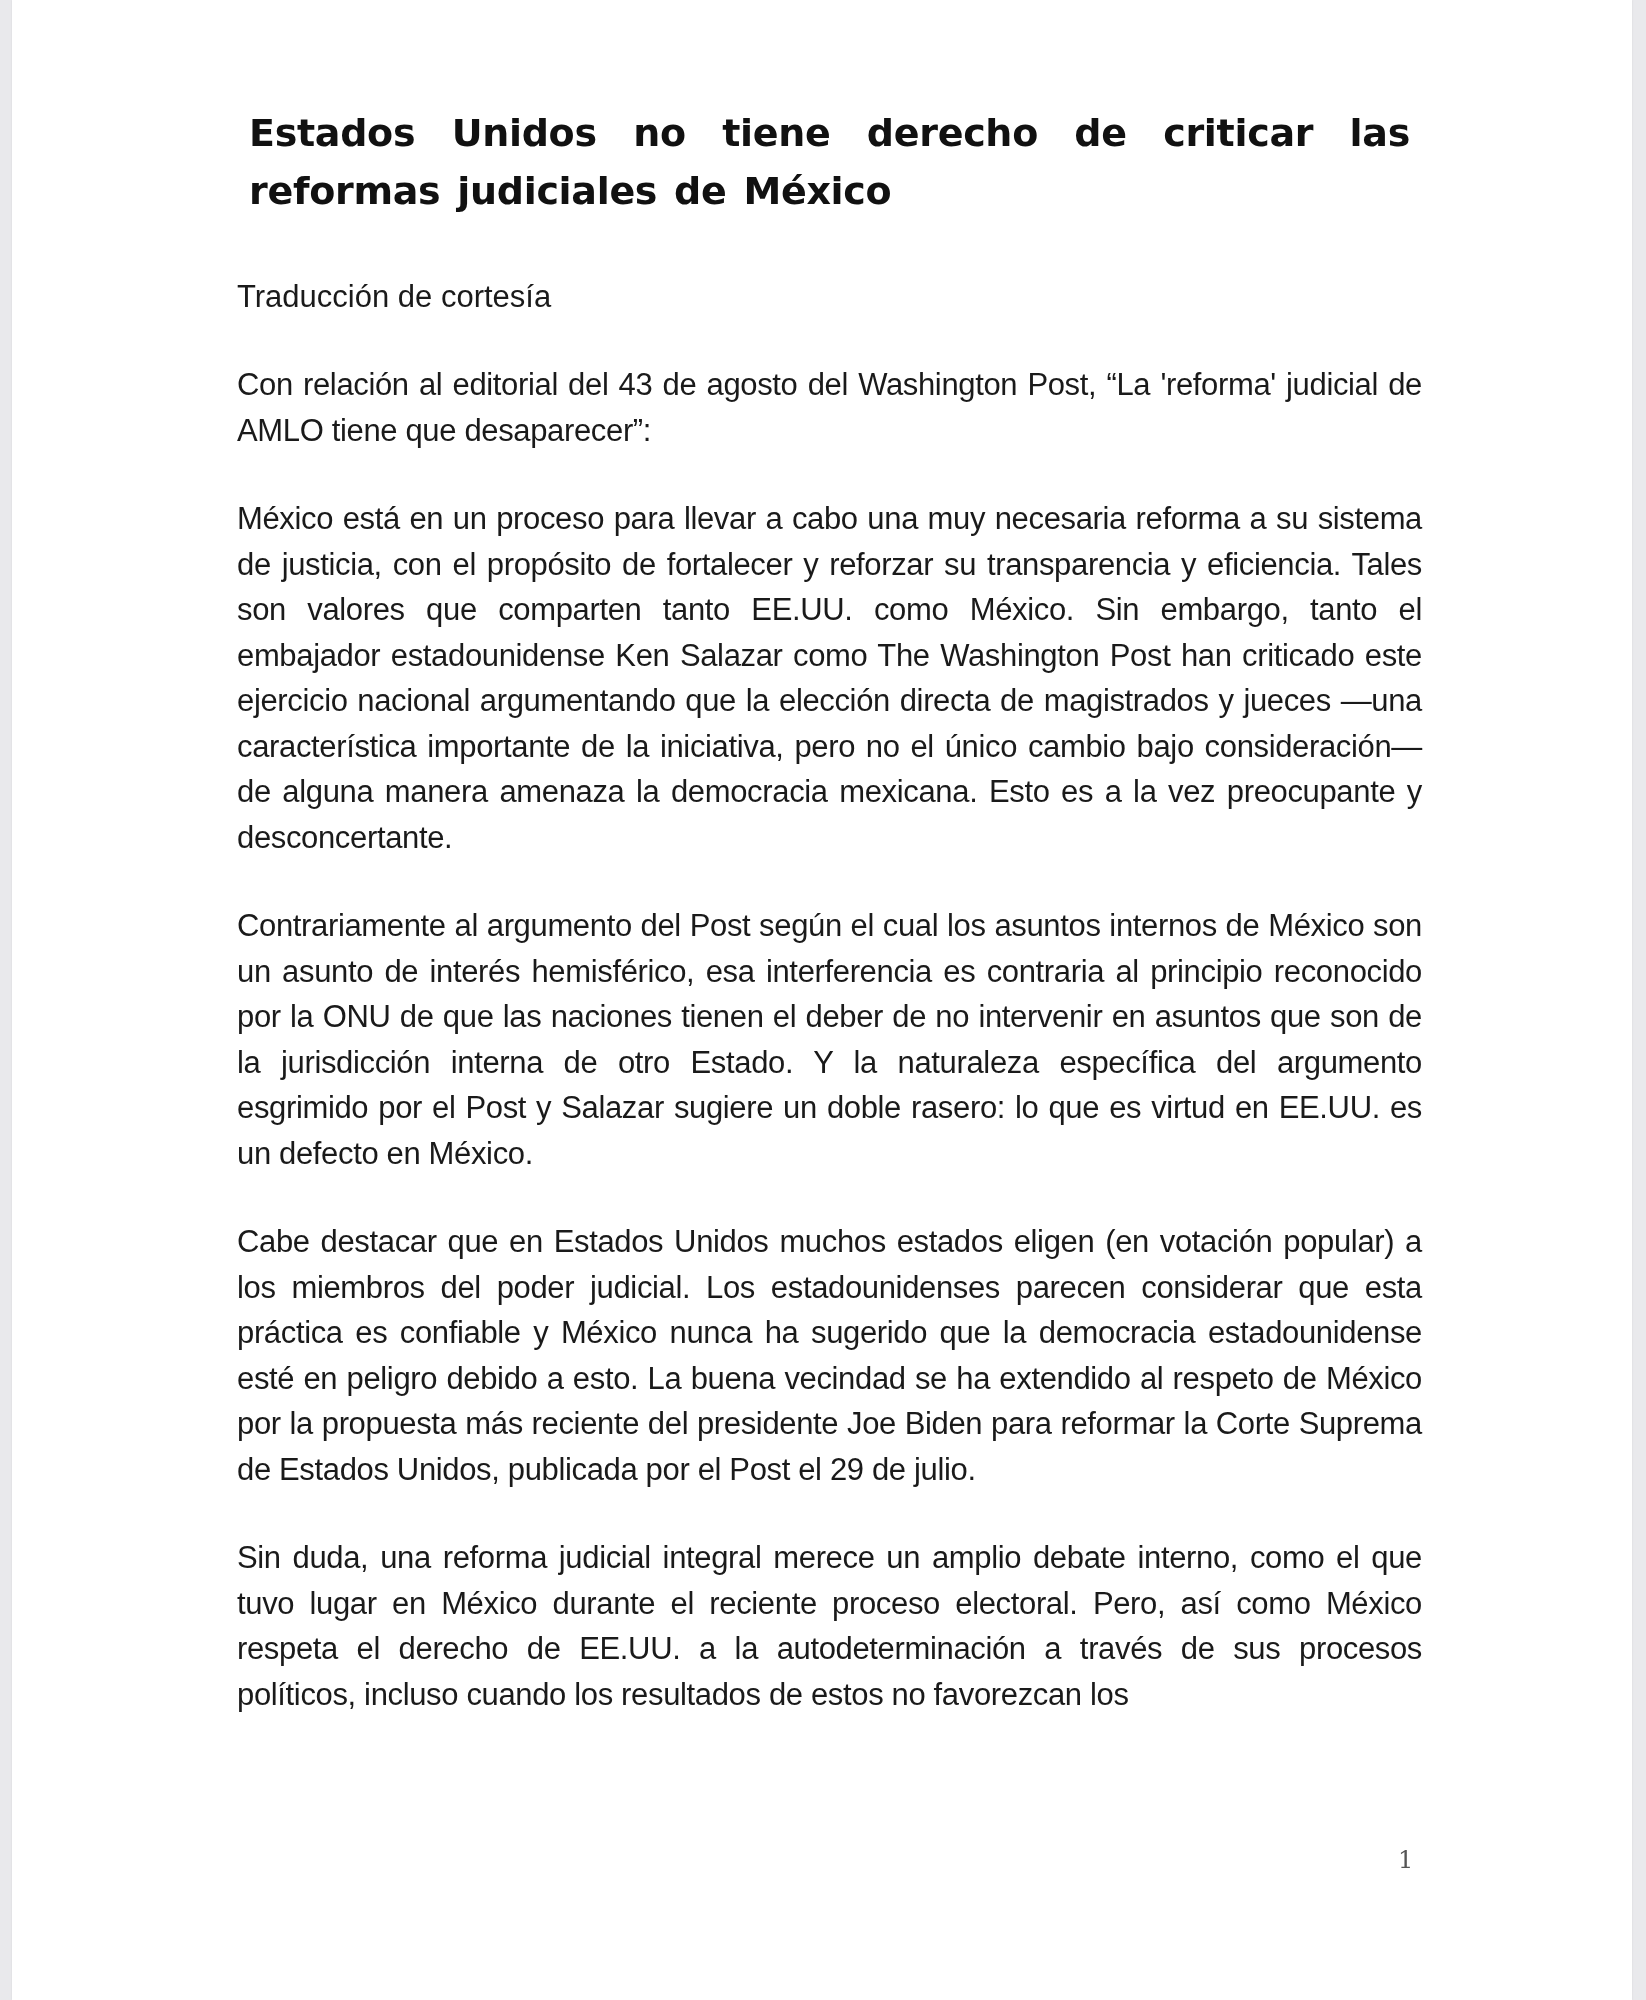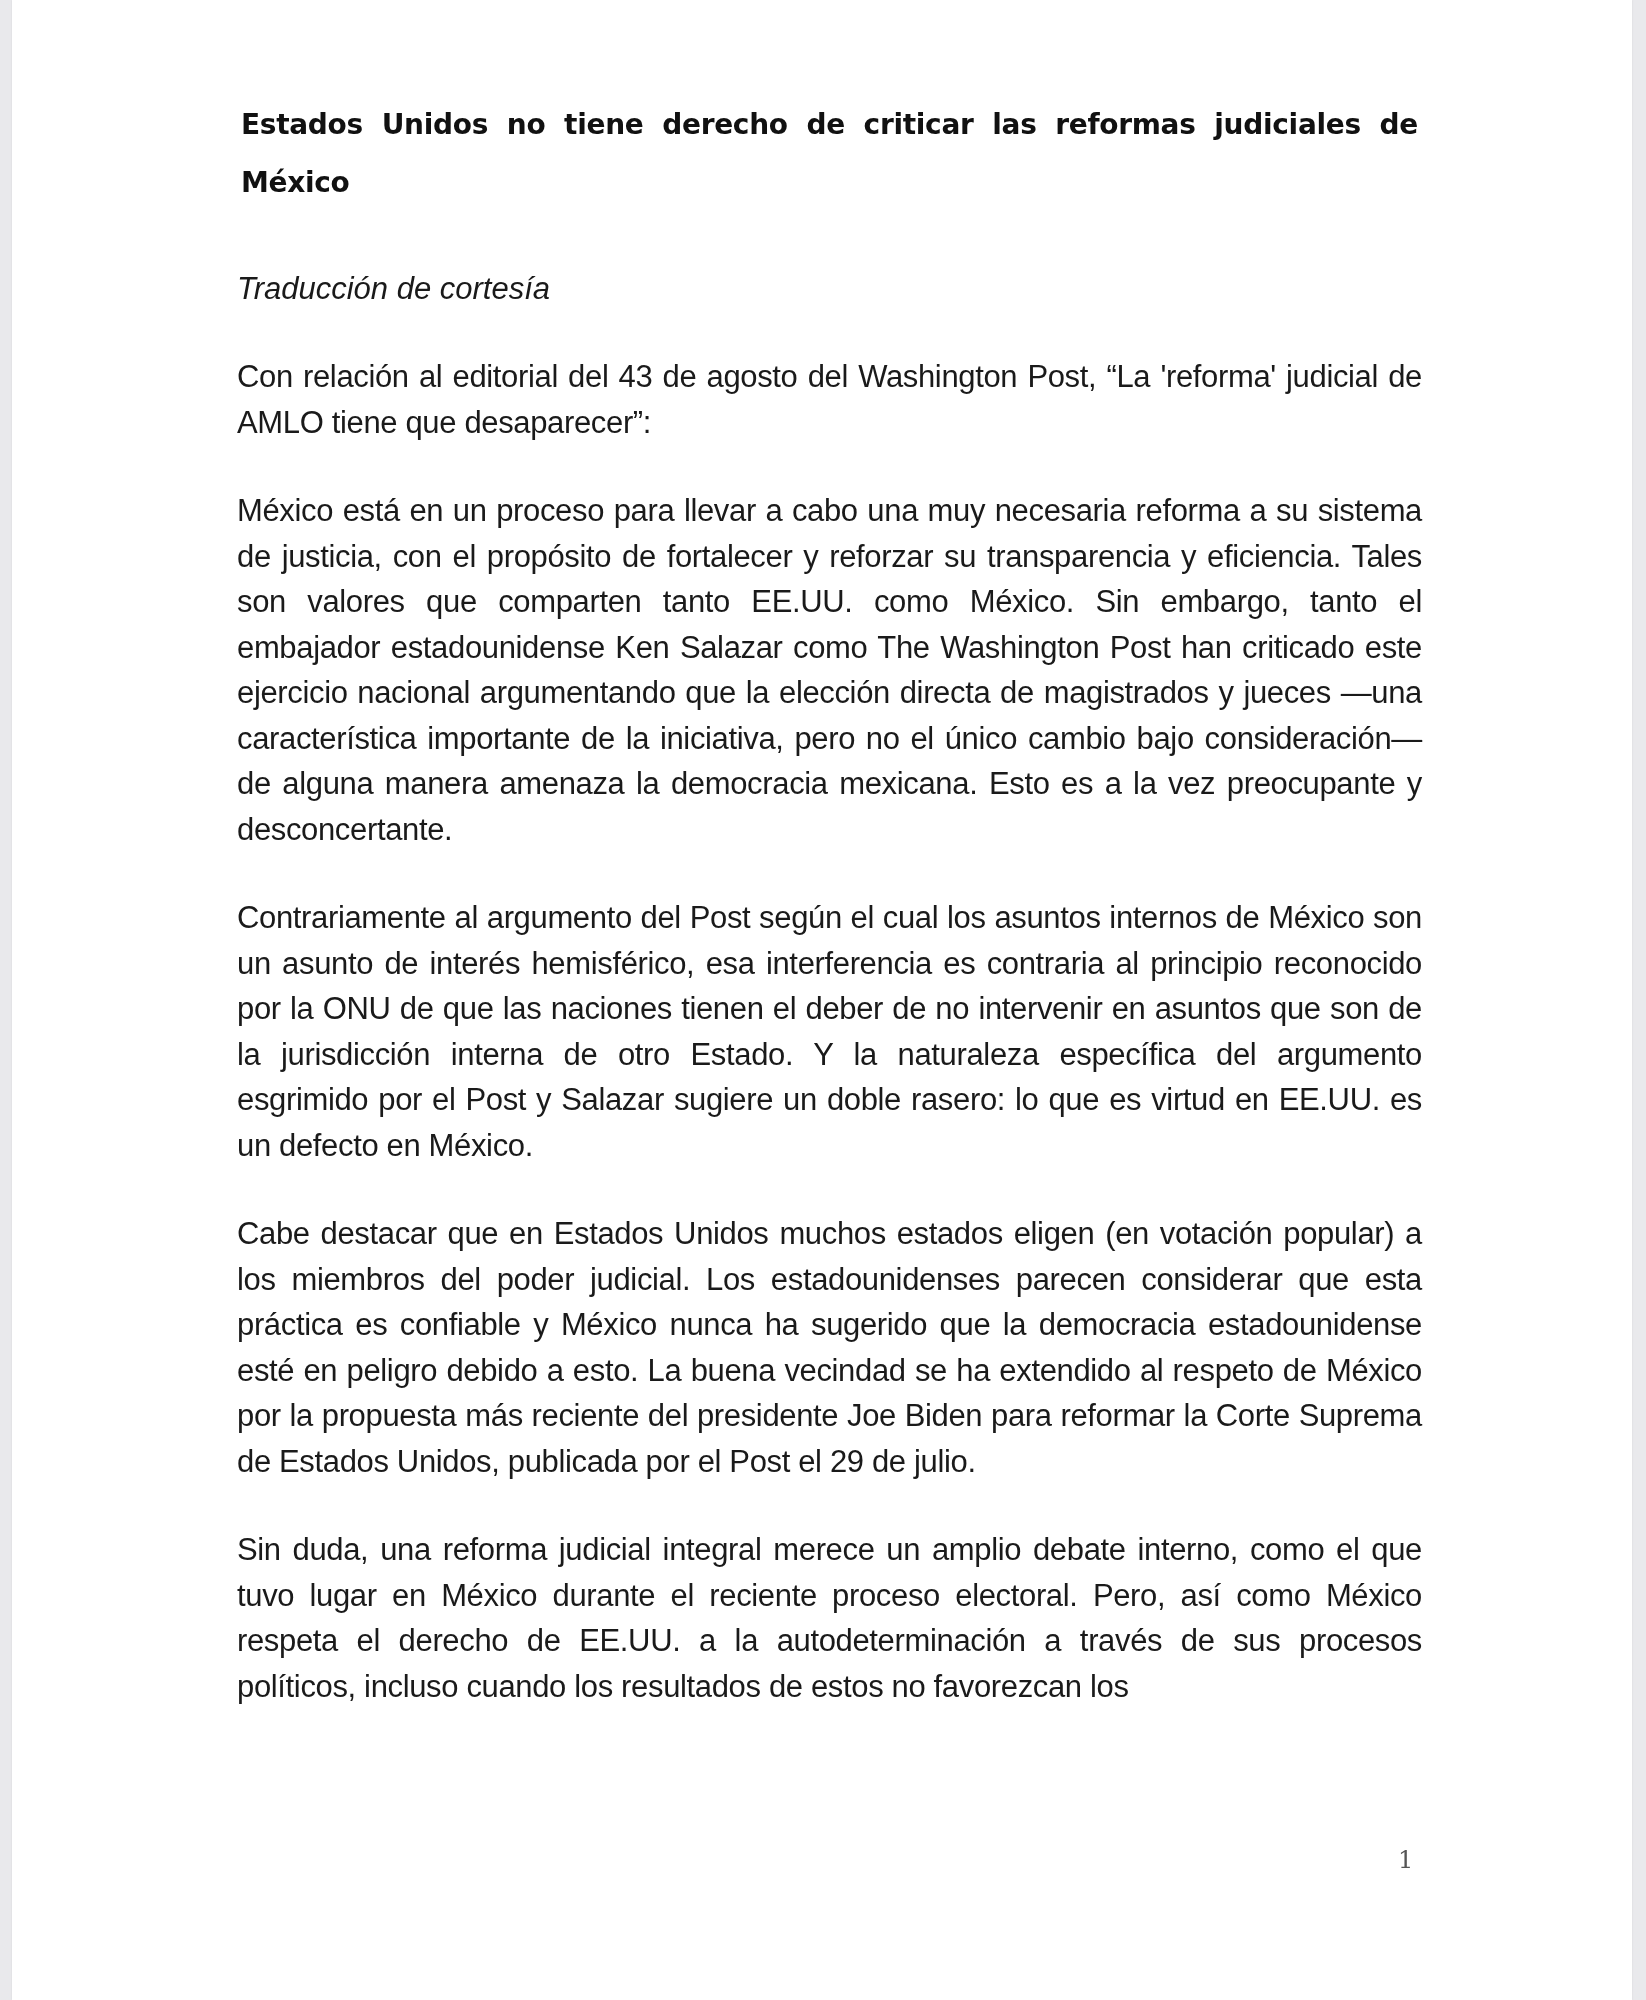--- a/index.html
+++ b/index.html
@@ -26,30 +26,29 @@
     .content {
       position: absolute;
       left: 225px;
       top: 92px;
       width: 1185px;
       color: #111111;
     }
     .title {
       font-family: "DejaVu Sans", "Liberation Sans", sans-serif;
       font-weight: bold;
-      font-size: 28px;
+      font-size: 38px;
       line-height: 58px;
-      margin: 4px;
+      margin: 12px;
       text-align: justify;
       text-align-last: left;
       letter-spacing: -0.3px;
       word-spacing: 4px;
     }
     .subtitle {
-      font-style: italic;
       font-size: 31px;
       line-height: 45px;
       margin: 54px 0 0 0;
       color: #1a1a1a;
     }
     .para {
       font-size: 31px;
       line-height: 45.5px;
       margin: 43px 0 0 0;
       text-align: justify;

